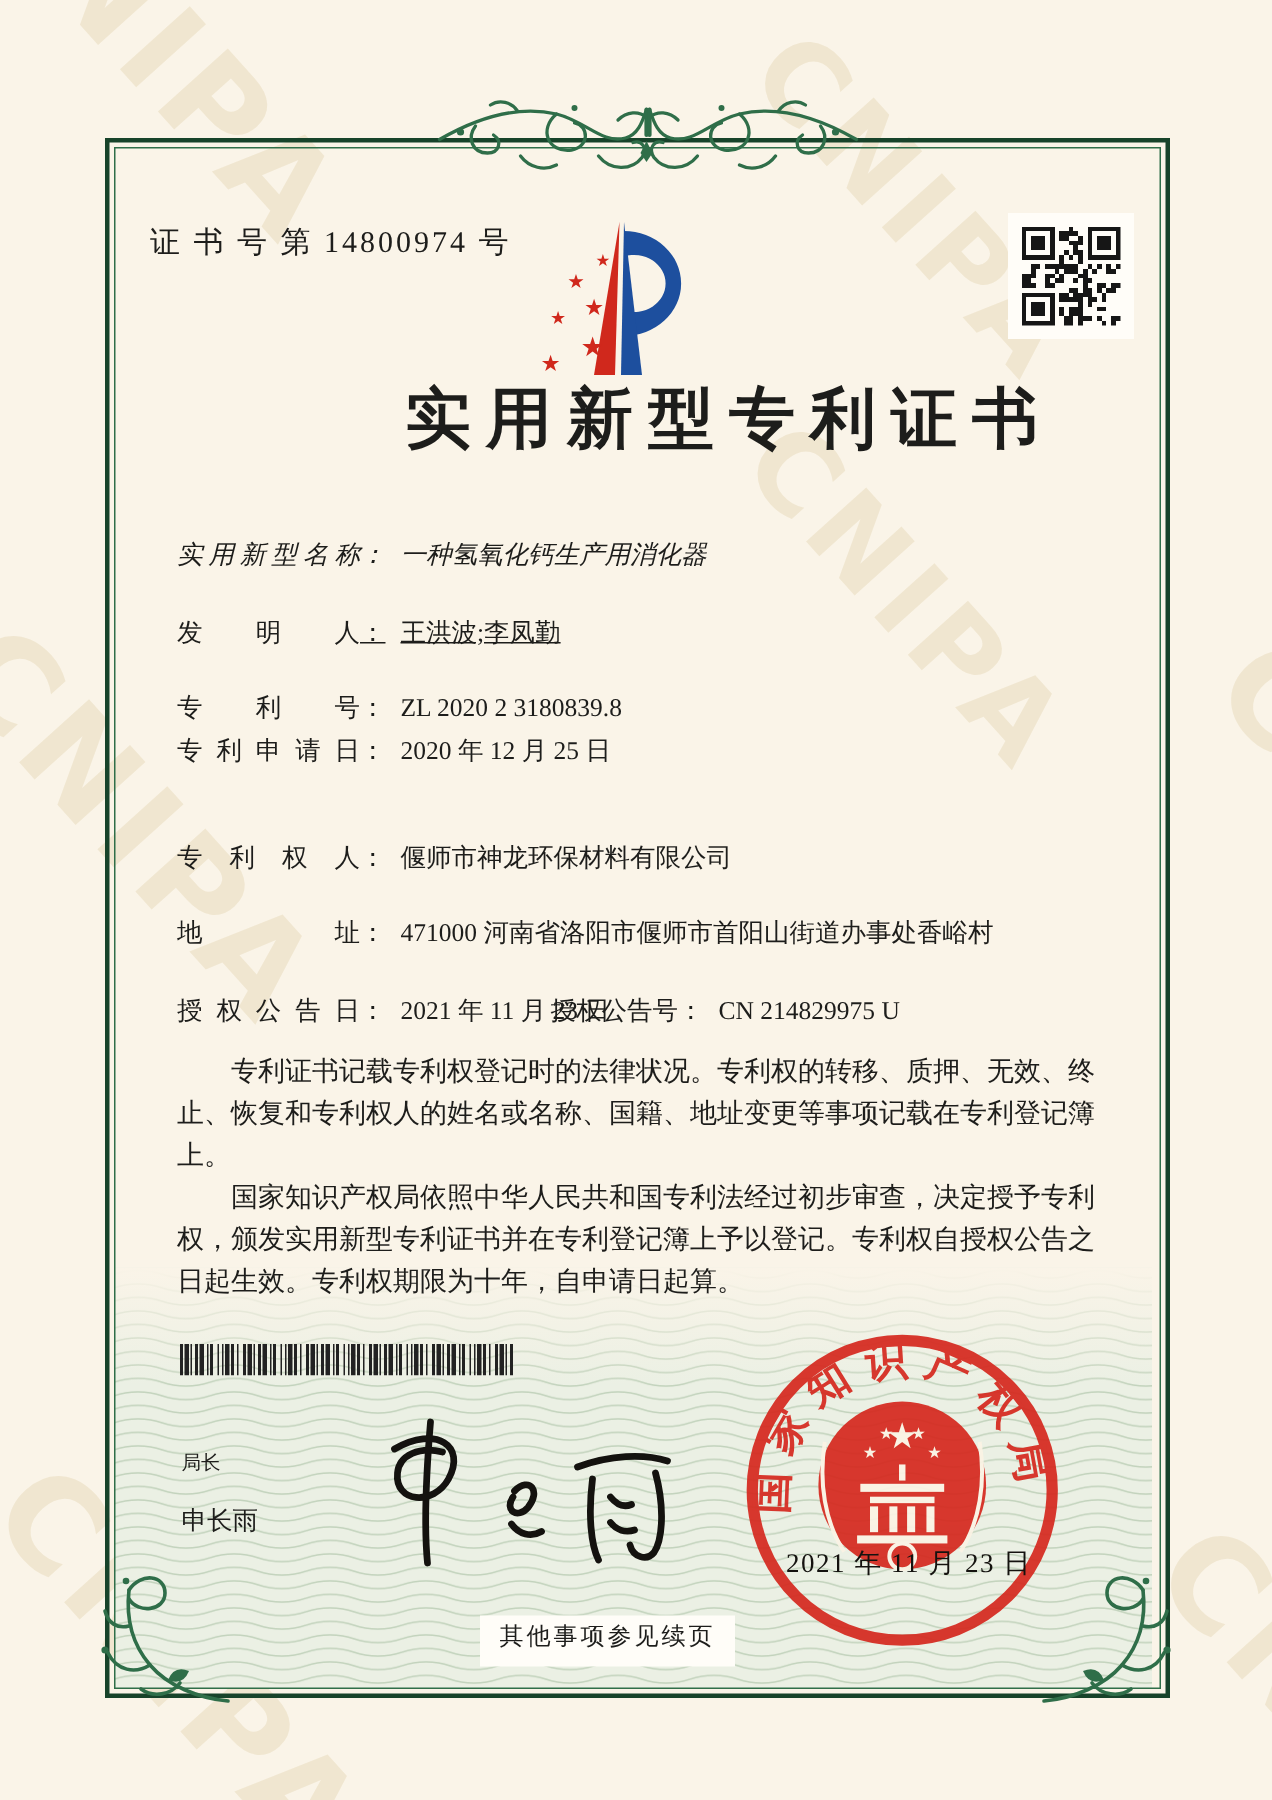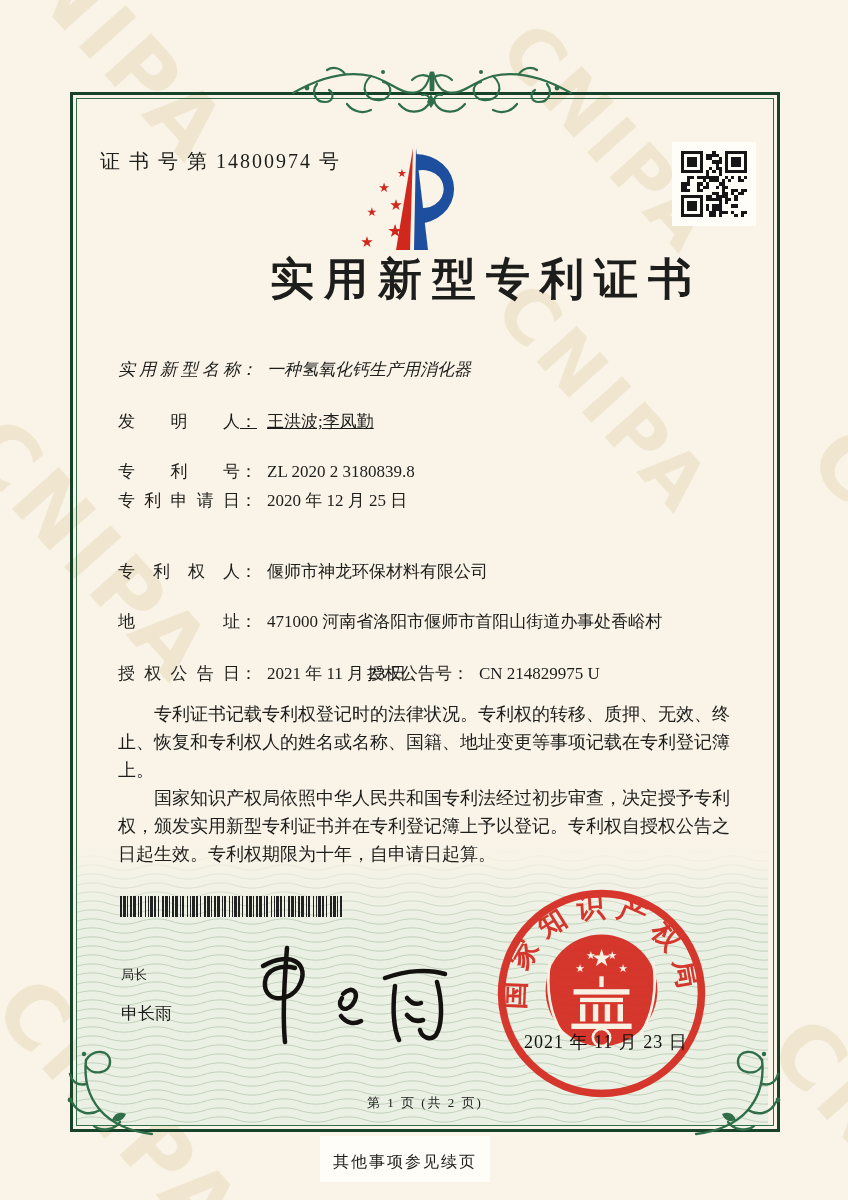--- a/index.html
+++ b/index.html
@@ -29,22 +29,22 @@
   .bodytxt p{margin:0;text-indent:2em;}
   
   .band{left:76px;top:845px;width:692px;height:281px;z-index:1;}
   .barcode{left:120px;top:896px;width:224px;height:21px;z-index:4;}
   .director{left:121px;top:966px;font-size:13px;z-index:4;font-family:"Liberation Sans","DejaVu Sans",sans-serif;text-align:right;}
   .dname{left:121px;top:1002px;font-size:17px;z-index:4;font-family:Liberation Mono, monospace;}
   .sig{left:225px;top:942px;width:225px;height:108px;z-index:4;}
   .seal{left:494px;top:886px;width:215px;height:215px;z-index:5;}
   .sealdate{left:524px;top:1030px;width:170px;font-size:18px;letter-spacing:1px;z-index:6;color:#14120f;}
   .pageinfo{left:70px;top:1094px;width:710px;text-align:center;font-size:13px;letter-spacing:2px;z-index:4;}
-  .note{left:320px;top:1136px;width:170px;height:30px;background:#fffdf8;z-index:4;
-        font-size:16px;padding-top:16px;text-align:center;letter-spacing:2px;}
+  .note{left:320px;top:1077px;width:170px;height:30px;background:#fffdf8;z-index:4;
+        font-size:16px;padding-top:4px;text-align:center;letter-spacing:2px;}
   .dragon{left:287px;top:60px;width:290px;height:66px;z-index:4;}
   .corner{width:100px;height:96px;z-index:4;}
 </style>
 </head>
 <body>
 
 <span class="wm" style="left:-55px;top:-20px;font-size:86px;">CNIPA</span>
 <span class="wm" style="left:470px;top:95px;font-size:74px;">CNIPA</span>
 <span class="wm" style="left:465px;top:355px;font-size:74px;">CNIPA</span>
 <span class="wm" style="left:-70px;top:500px;font-size:86px;">CNIPA</span>

